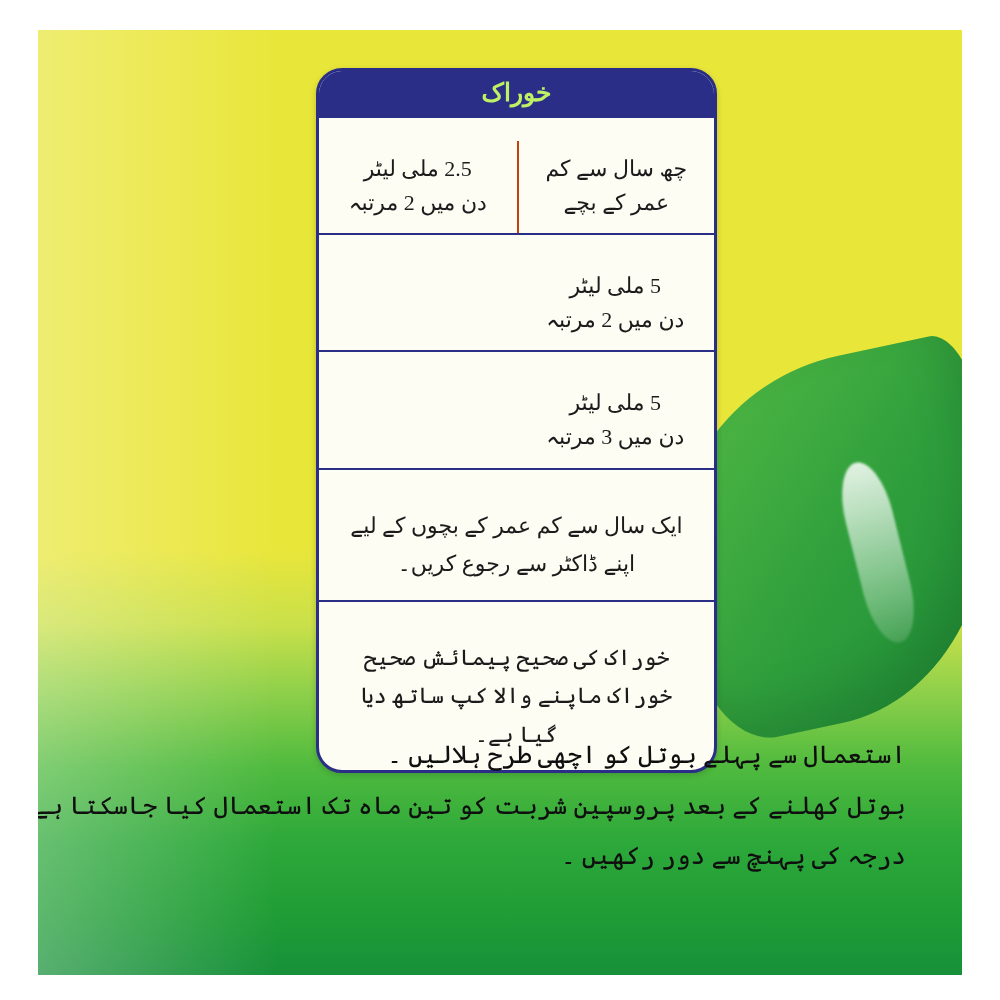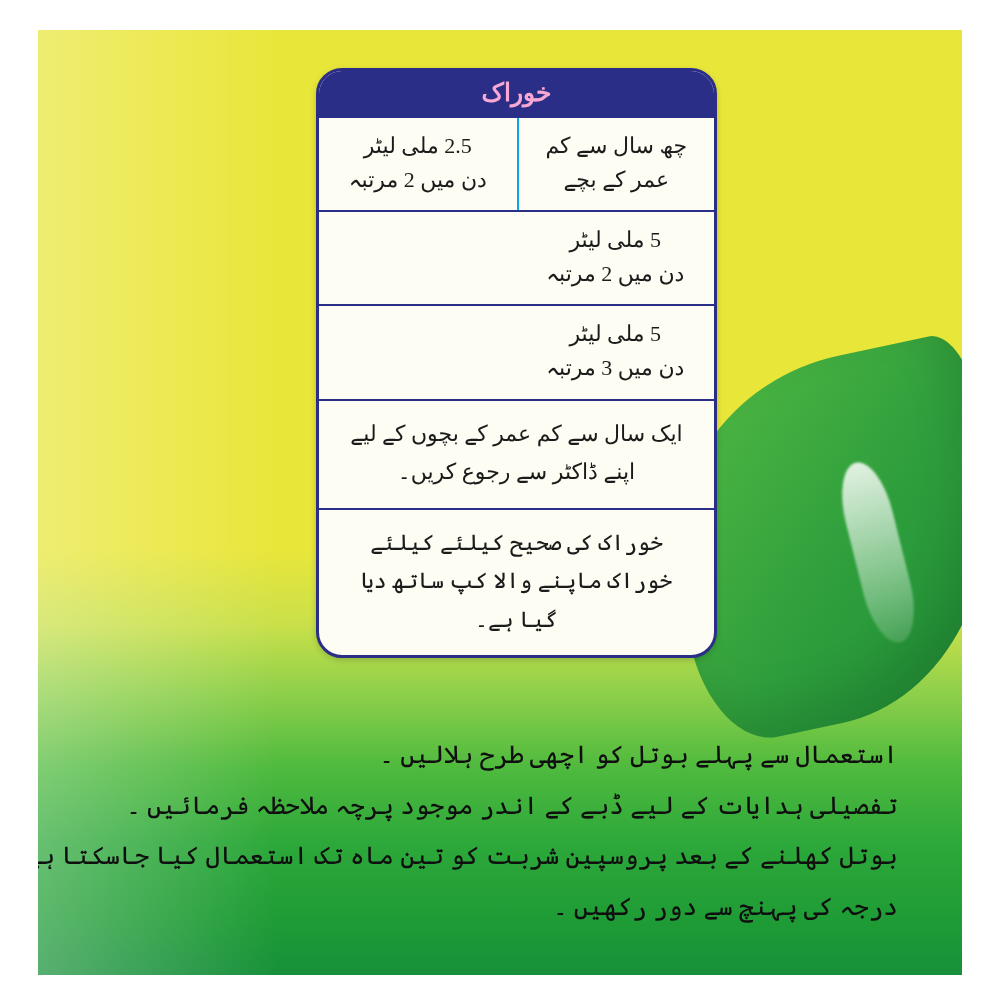--- a/index.html
+++ b/index.html
@@ -76,21 +76,21 @@
     top: 38px;
     width: 395px;
     border: 3px solid #2b2e86;
     border-radius: 26px;
     background: #fdfdf4;
     overflow: hidden;
     box-shadow: 0 2px 6px rgba(0,0,0,0.18);
   }
   .dose-header {
     background: #2b2e86;
-    color: #f9a8d4;
+    color: #bef264;
     text-align: center;
     font-size: 25px;
     padding: 7px 0 11px 0;
     font-weight: 700;
     letter-spacing: 0.5px;
     direction: rtl;
   }
   .dose-row {
     display: flex;
     border-bottom: 2px solid #2b2e86;
@@ -99,25 +99,26 @@
   .dose-row:last-child {
     border-bottom: none;
   }
   .cell {
     padding: 11px 12px 13px 12px;
     font-size: 22px;
     line-height: 1.55;
     color: #1b1b1b;
     direction: rtl;
     text-align: center;
+    margin-top: 23px;
   }
   .cell-age {
     width: 50%;
     box-sizing: border-box;
-    border-left: 2px solid #0ea5e9;
+    border-left: 2px solid #c2410c;
   }
   .cell-amount {
     width: 50%;
     box-sizing: border-box;
   }
   .cell-full {
     width: 100%;
     box-sizing: border-box;
     padding: 14px 26px 16px 26px;
     line-height: 1.75;
@@ -133,21 +134,21 @@
     line-height: 1.38;
     letter-spacing: 0.6px;
   }
   .enls div {
     white-space: pre;
   }
 
   
   .instructions {
     position: absolute;
-    right: 64px;
+    right: 56px;
     left: 40px;
     top: 700px;
     direction: rtl;
     text-align: right;
     color: #0f0f0f;
     font-size: 25px;
     line-height: 2.02;
   }
   .instructions .line {
     white-space: nowrap;
@@ -176,26 +177,25 @@
 
       <div class="dose-row">
         <div class="cell cell-amount">5 ملی لیٹر<br>دن میں 3 مرتبہ</div>
       </div>
 
       <div class="dose-row">
         <div class="cell cell-full">ایک سال سے کم عمر کے بچوں کے لیے اپنے ڈاکٹر سے رجوع کریں۔</div>
       </div>
 
       <div class="dose-row">
-        <div class="cell cell-full">خوراک کی صحیح کیلئے کیلئے خوراک ماپنے والا کپ ساتھ دیا گیا ہے۔</div>
+        <div class="cell cell-full">خوراک کی صحیح پیمائش صحیح خوراک ماپنے والا کپ ساتھ دیا گیا ہے۔</div>
       </div>
     </div>
 
 
     <div class="instructions">
       <div class="line">استعمال سے پہلے بوتل کو اچھی طرح ہلالیں ۔</div>
-      <div class="line">تفصیلی ہدایات کے لیے ڈبے کے اندر موجود پرچہ ملاحظہ فرمائیں ۔</div>
       <div class="line">بوتل کھلنے کے بعد پروسپین شربت کو تین ماہ تک استعمال کیا جاسکتا ہے ۔</div>
       <div class="line">درجہ کی پہنچ سے دور رکھیں ۔</div>
     </div>
 
   </div>
 </div>
 
 </body></html>

